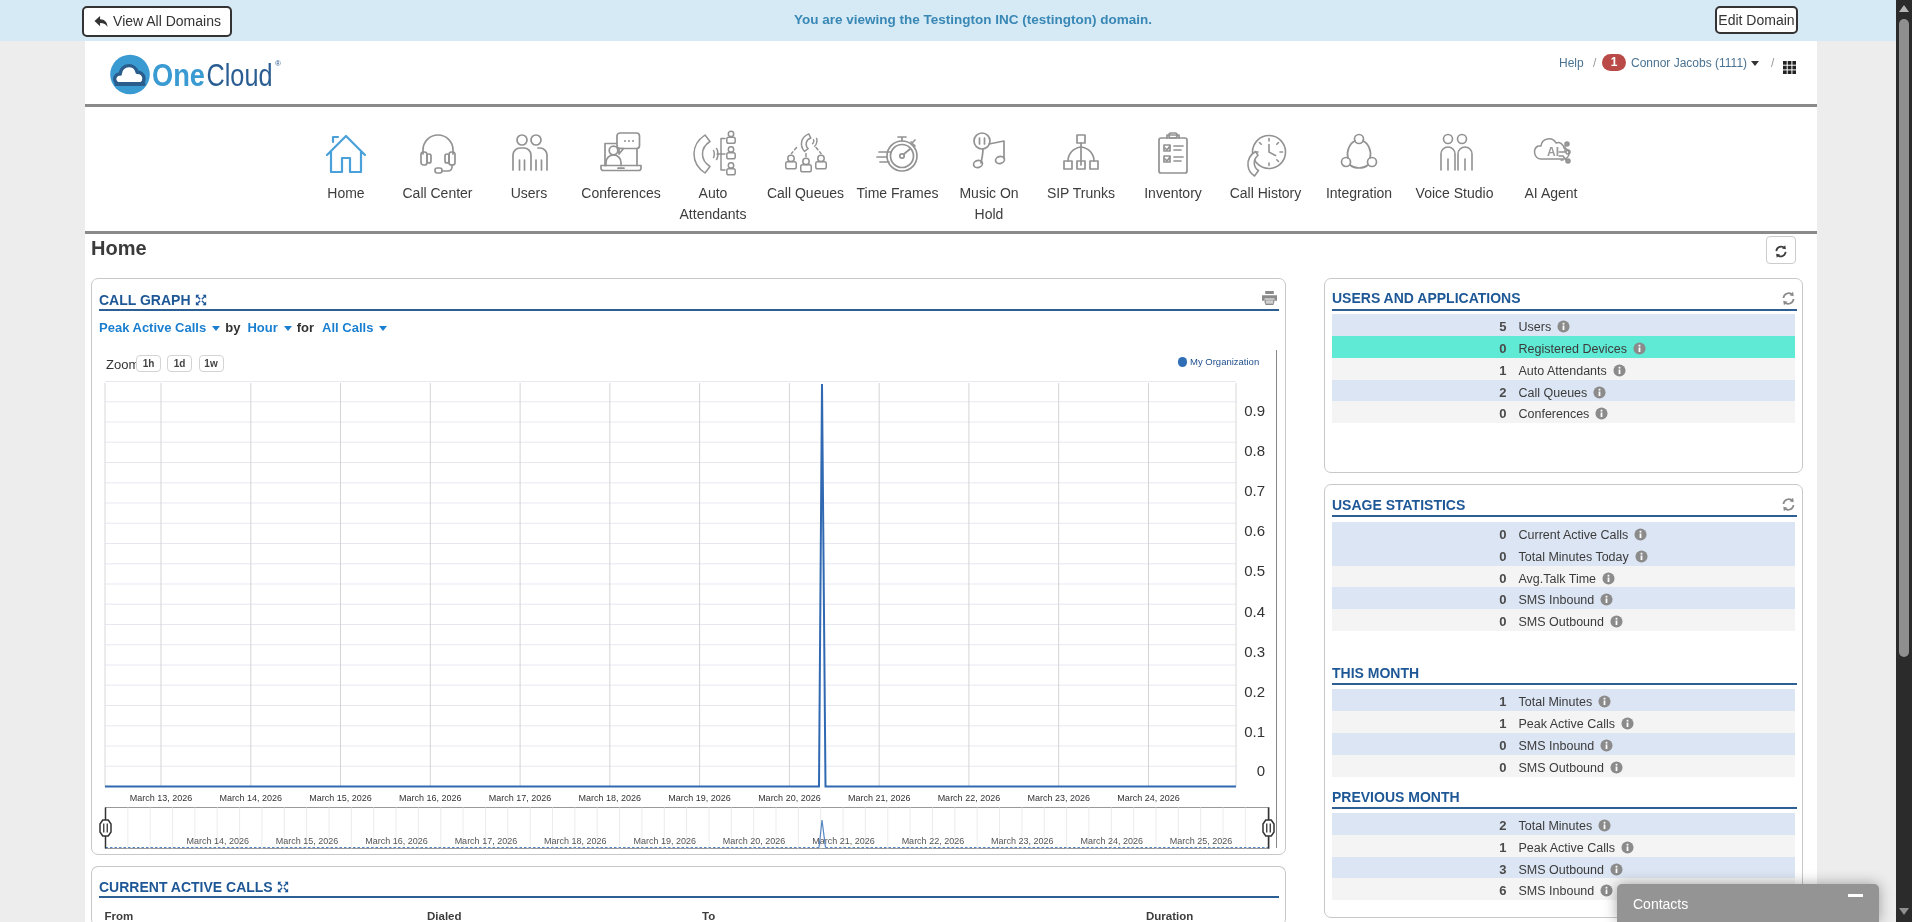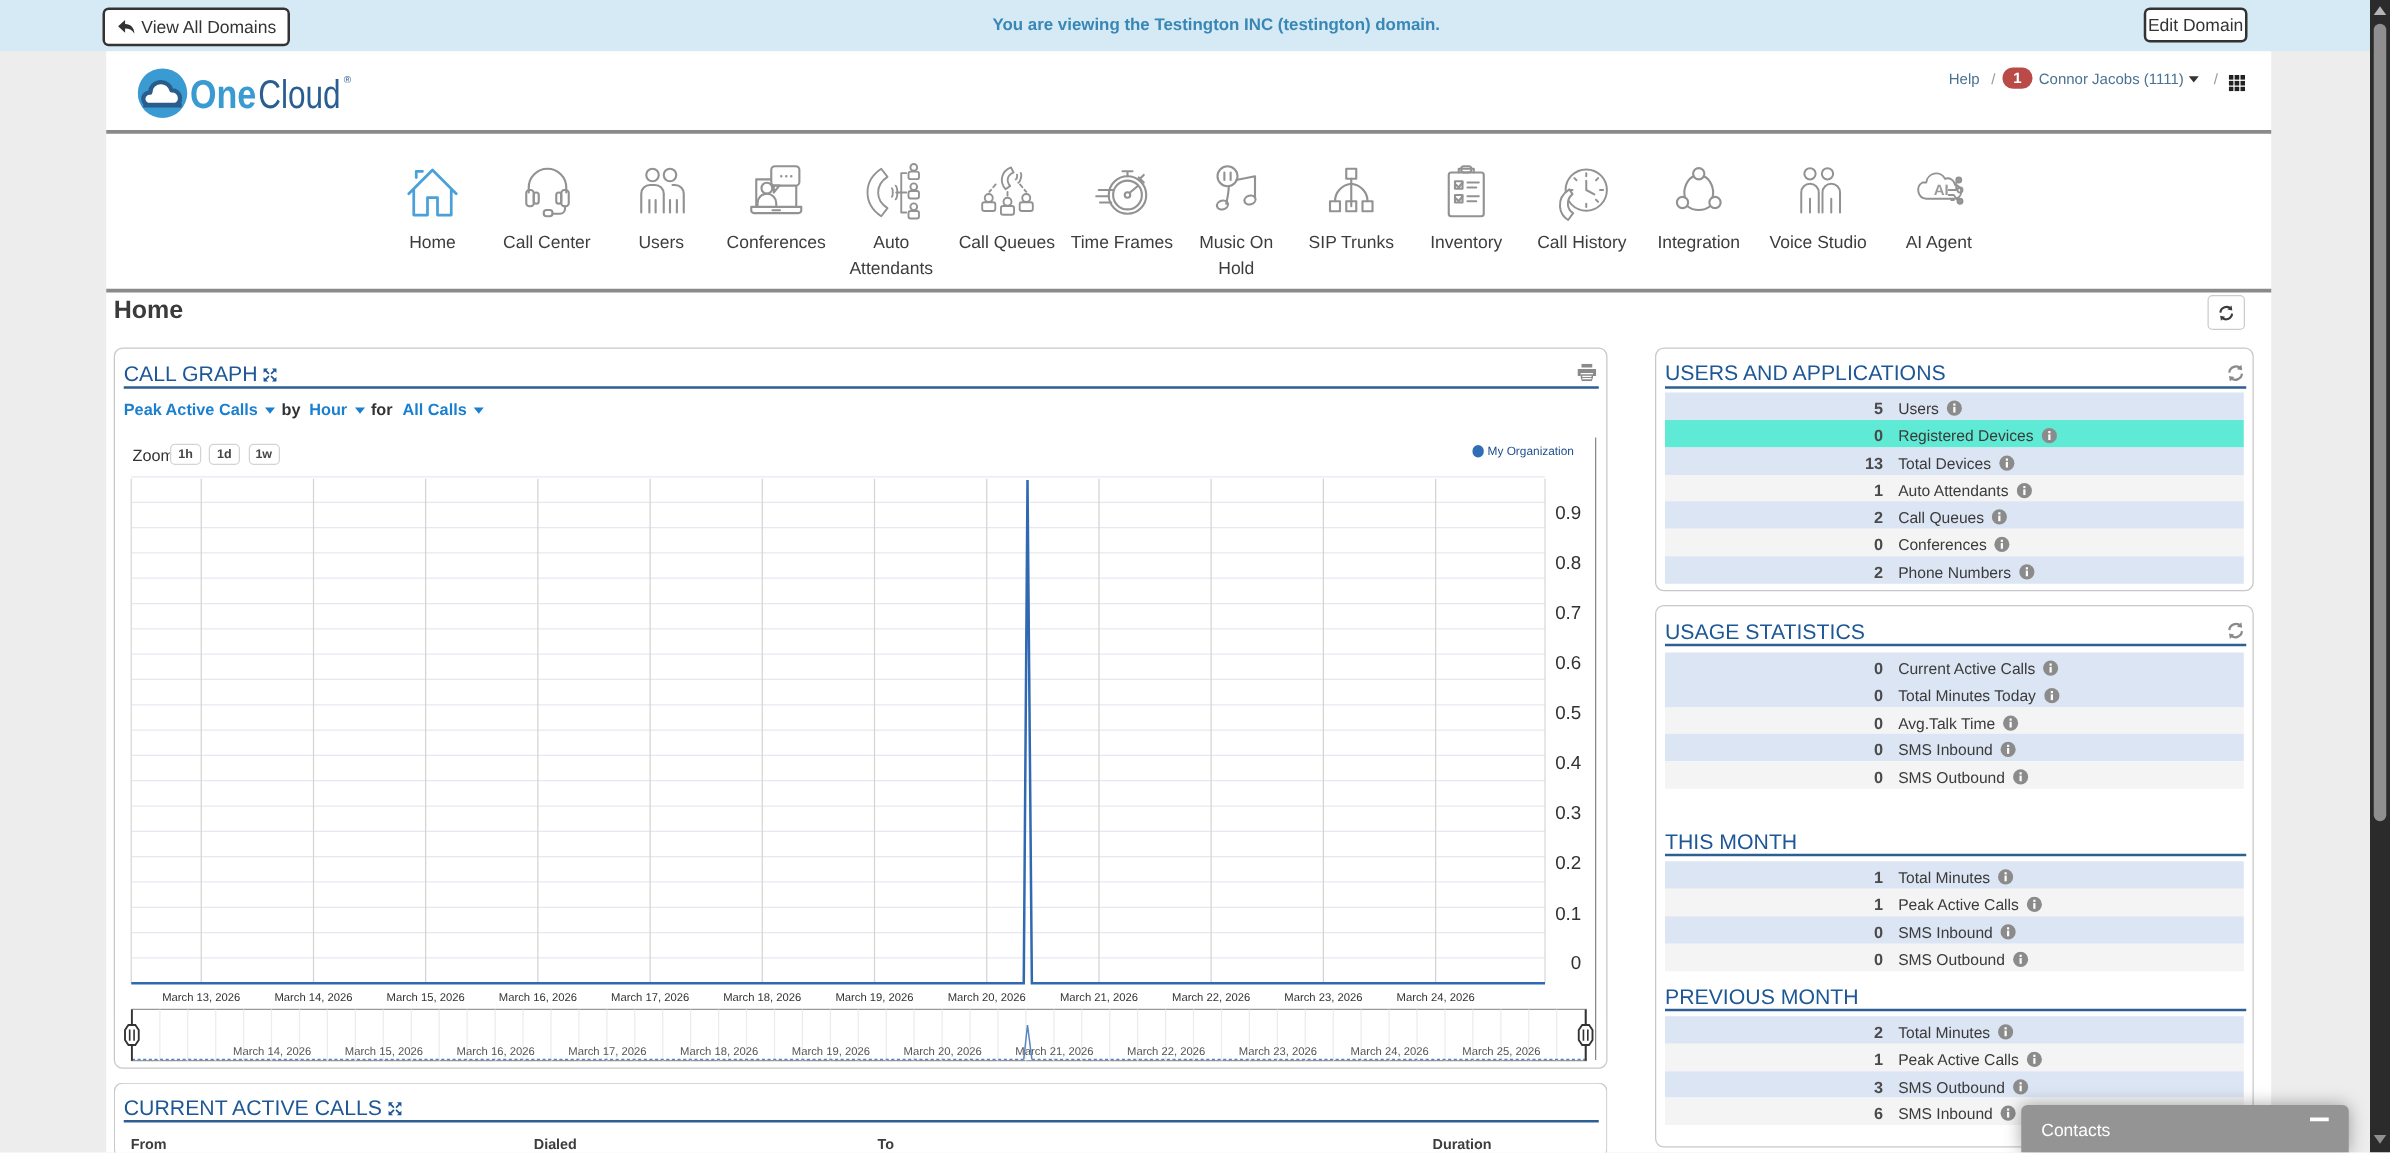--- a/index.html
+++ b/index.html
@@ -1,19 +1,19 @@
 <!DOCTYPE html>
 <html><head><meta charset="utf-8"><style>
 *{margin:0;padding:0;box-sizing:border-box}
 body{width:1912px;height:922px;overflow:hidden;background:#ededed;font-family:"Liberation Sans",sans-serif;position:relative}
 .abs{position:absolute}
 .btn{position:absolute;background:#fff;border:2px solid #333;border-radius:5px;color:#333;font-size:14px;text-align:center}
 .navlab{position:absolute;top:183px;width:120px;text-align:center;font-size:14px;color:#3d3d3d;line-height:1.5}
 .panel{position:absolute;background:#fff;border:1px solid #c8c8c8;border-radius:7px}
-.ptitle{position:absolute;font-size:17px;font-weight:normal;color:#1e5796;letter-spacing:0;line-height:11px;white-space:nowrap}
+.ptitle{position:absolute;font-size:14px;font-weight:bold;color:#1e5796;letter-spacing:0;line-height:11px;white-space:nowrap}
 .punder{position:absolute;height:2px;background:#2d5f94}
 .srow{height:21.8px;line-height:25px;font-size:12.5px;white-space:nowrap}
 .srow .num{display:inline-block;width:175px;text-align:right;font-weight:bold;font-size:13px;color:#4a4a4a}
 .srow .lab{color:#3b3b3b;margin-left:12px;margin-right:6px}
 .zoombtn{position:absolute;border:1px solid #d4d4d4;border-radius:4px;width:25px;height:17px;line-height:15px;text-align:center;font-size:10px;font-weight:bold;color:#444;background:#fff}
 .th{position:absolute;top:910px;font-size:11.5px;font-weight:bold;color:#3d3d3d}
 .crt{display:inline-block;width:0;height:0;border-left:4.5px solid transparent;border-right:4.5px solid transparent;border-top:5.5px solid #1b7fd0;margin-left:6px;vertical-align:1px}
 </style></head><body>
 <div class="abs" style="left:0;top:0;width:1896px;height:41px;background:#d5eaf5"></div>
 <div class="btn" style="left:82px;top:6px;width:150px;height:31px;line-height:27px"><svg width="16" height="13" viewBox="0 0 16 14" style="vertical-align:-2px;margin-right:4px">
@@ -363,41 +363,31 @@
     <div class="srow" style="background:#dce5f3"><span class="num">5</span><span class="lab">Users</span><svg width="13" height="13" viewBox="0 0 14 14" style="vertical-align:-2px">
         <circle cx="7" cy="7" r="6.5" fill="#8b8b8b"></circle>
         <rect x="6.05" y="5.9" width="1.9" height="4.9" fill="#fff"></rect>
         <rect x="6.05" y="3" width="1.9" height="1.9" fill="#fff"></rect>
       </svg></div>
     <div class="srow" style="background:#5eead4"><span class="num">0</span><span class="lab">Registered Devices</span><svg width="13" height="13" viewBox="0 0 14 14" style="vertical-align:-2px">
         <circle cx="7" cy="7" r="6.5" fill="#8b8b8b"></circle>
         <rect x="6.05" y="5.9" width="1.9" height="4.9" fill="#fff"></rect>
         <rect x="6.05" y="3" width="1.9" height="1.9" fill="#fff"></rect>
       </svg></div>
-    <div class="srow" style="background:#dce5f3"><span class="num">13</span><span class="lab">Total Devices</span><svg width="13" height="13" viewBox="0 0 14 14" style="vertical-align:-2px">
-        <circle cx="7" cy="7" r="6.5" fill="#8b8b8b"></circle>
-        <rect x="6.05" y="5.9" width="1.9" height="4.9" fill="#fff"></rect>
-        <rect x="6.05" y="3" width="1.9" height="1.9" fill="#fff"></rect>
-      </svg></div>
     <div class="srow" style="background:#f4f4f5"><span class="num">1</span><span class="lab">Auto Attendants</span><svg width="13" height="13" viewBox="0 0 14 14" style="vertical-align:-2px">
         <circle cx="7" cy="7" r="6.5" fill="#8b8b8b"></circle>
         <rect x="6.05" y="5.9" width="1.9" height="4.9" fill="#fff"></rect>
         <rect x="6.05" y="3" width="1.9" height="1.9" fill="#fff"></rect>
       </svg></div>
     <div class="srow" style="background:#dce5f3"><span class="num">2</span><span class="lab">Call Queues</span><svg width="13" height="13" viewBox="0 0 14 14" style="vertical-align:-2px">
         <circle cx="7" cy="7" r="6.5" fill="#8b8b8b"></circle>
         <rect x="6.05" y="5.9" width="1.9" height="4.9" fill="#fff"></rect>
         <rect x="6.05" y="3" width="1.9" height="1.9" fill="#fff"></rect>
       </svg></div>
     <div class="srow" style="background:#f4f4f5"><span class="num">0</span><span class="lab">Conferences</span><svg width="13" height="13" viewBox="0 0 14 14" style="vertical-align:-2px">
-        <circle cx="7" cy="7" r="6.5" fill="#8b8b8b"></circle>
-        <rect x="6.05" y="5.9" width="1.9" height="4.9" fill="#fff"></rect>
-        <rect x="6.05" y="3" width="1.9" height="1.9" fill="#fff"></rect>
-      </svg></div>
-    <div class="srow" style="background:#dce5f3"><span class="num">2</span><span class="lab">Phone Numbers</span><svg width="13" height="13" viewBox="0 0 14 14" style="vertical-align:-2px">
         <circle cx="7" cy="7" r="6.5" fill="#8b8b8b"></circle>
         <rect x="6.05" y="5.9" width="1.9" height="4.9" fill="#fff"></rect>
         <rect x="6.05" y="3" width="1.9" height="1.9" fill="#fff"></rect>
       </svg></div>
   </div>
 <div class="panel" style="left:1323.7px;top:484px;width:479px;height:434px"></div>
 <div class="ptitle" style="left:1332px;top:500px">USAGE STATISTICS</div>
 <div class="abs" style="left:1781px;top:497px"><svg width="15" height="15" viewBox="0 0 16 15" fill="none" stroke="#8a8a8a" stroke-width="1.9">
       <path d="M2.6 7a5.7 5.7 0 0 1 9.8-3.4M13.4 8a5.7 5.7 0 0 1-9.8 3.4"></path>
       <path d="M12.9 0.4l.7 4.6-4.5-.9z" fill="#8a8a8a" stroke="none"></path>

